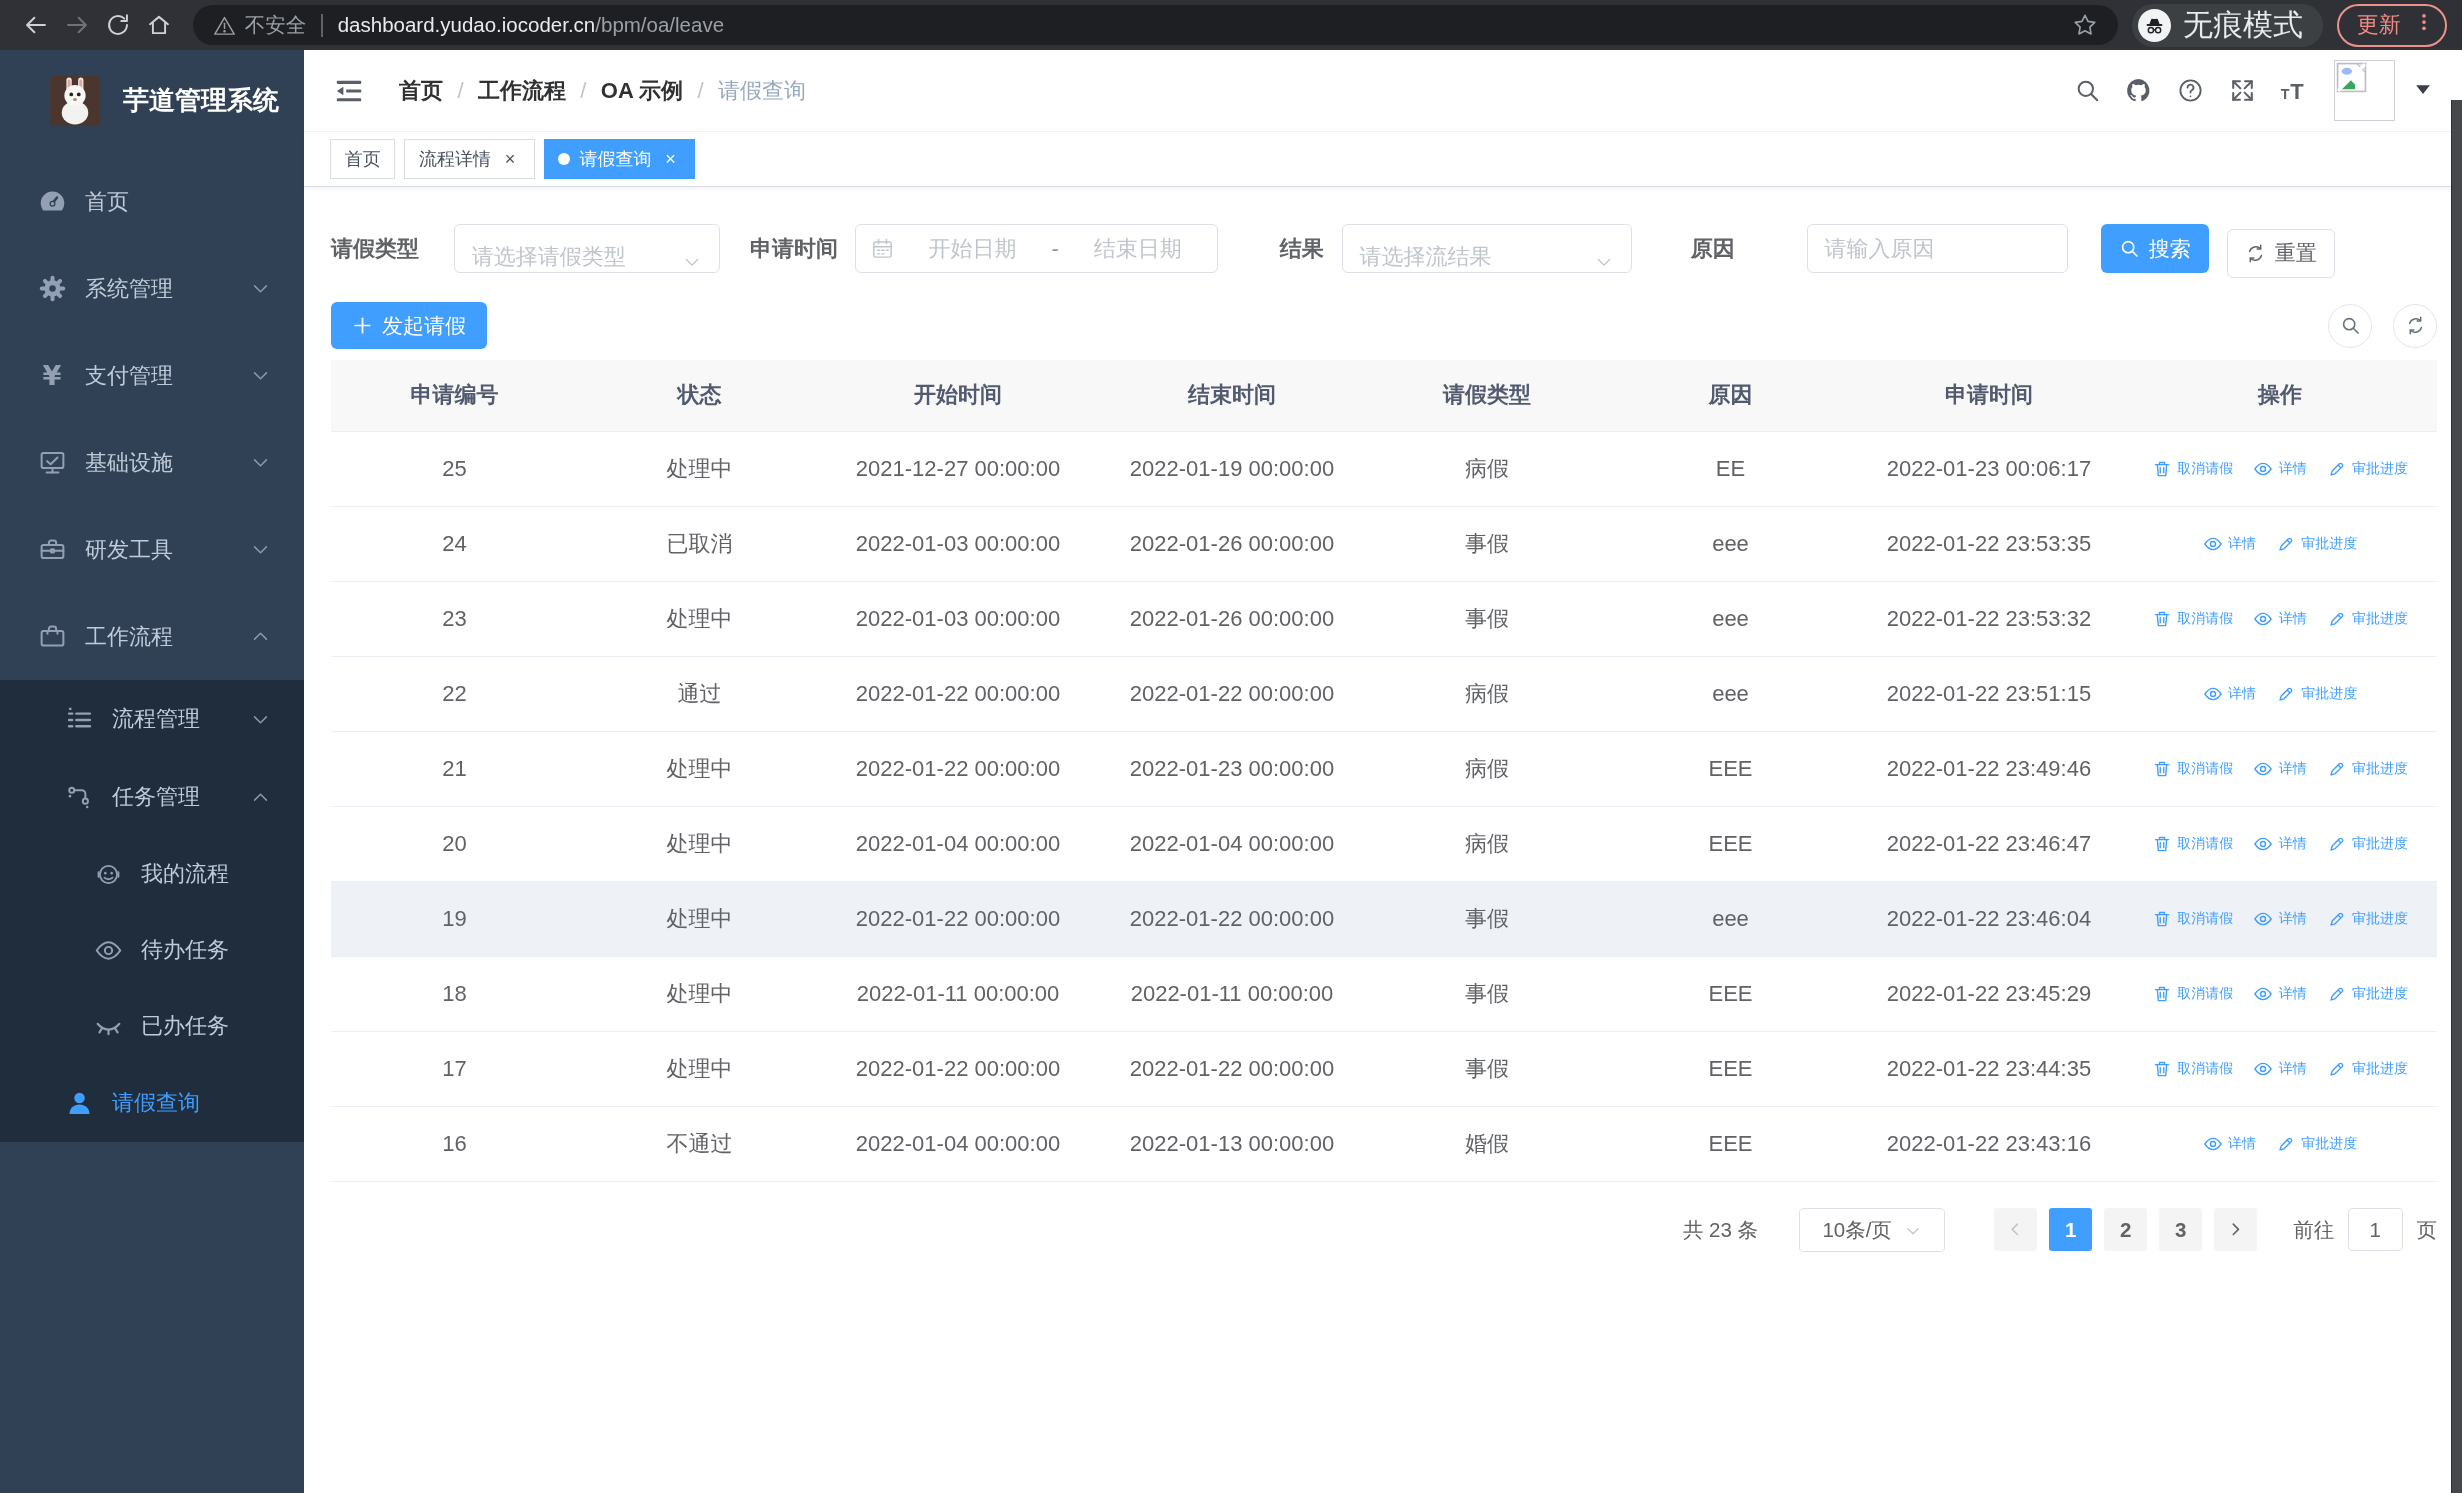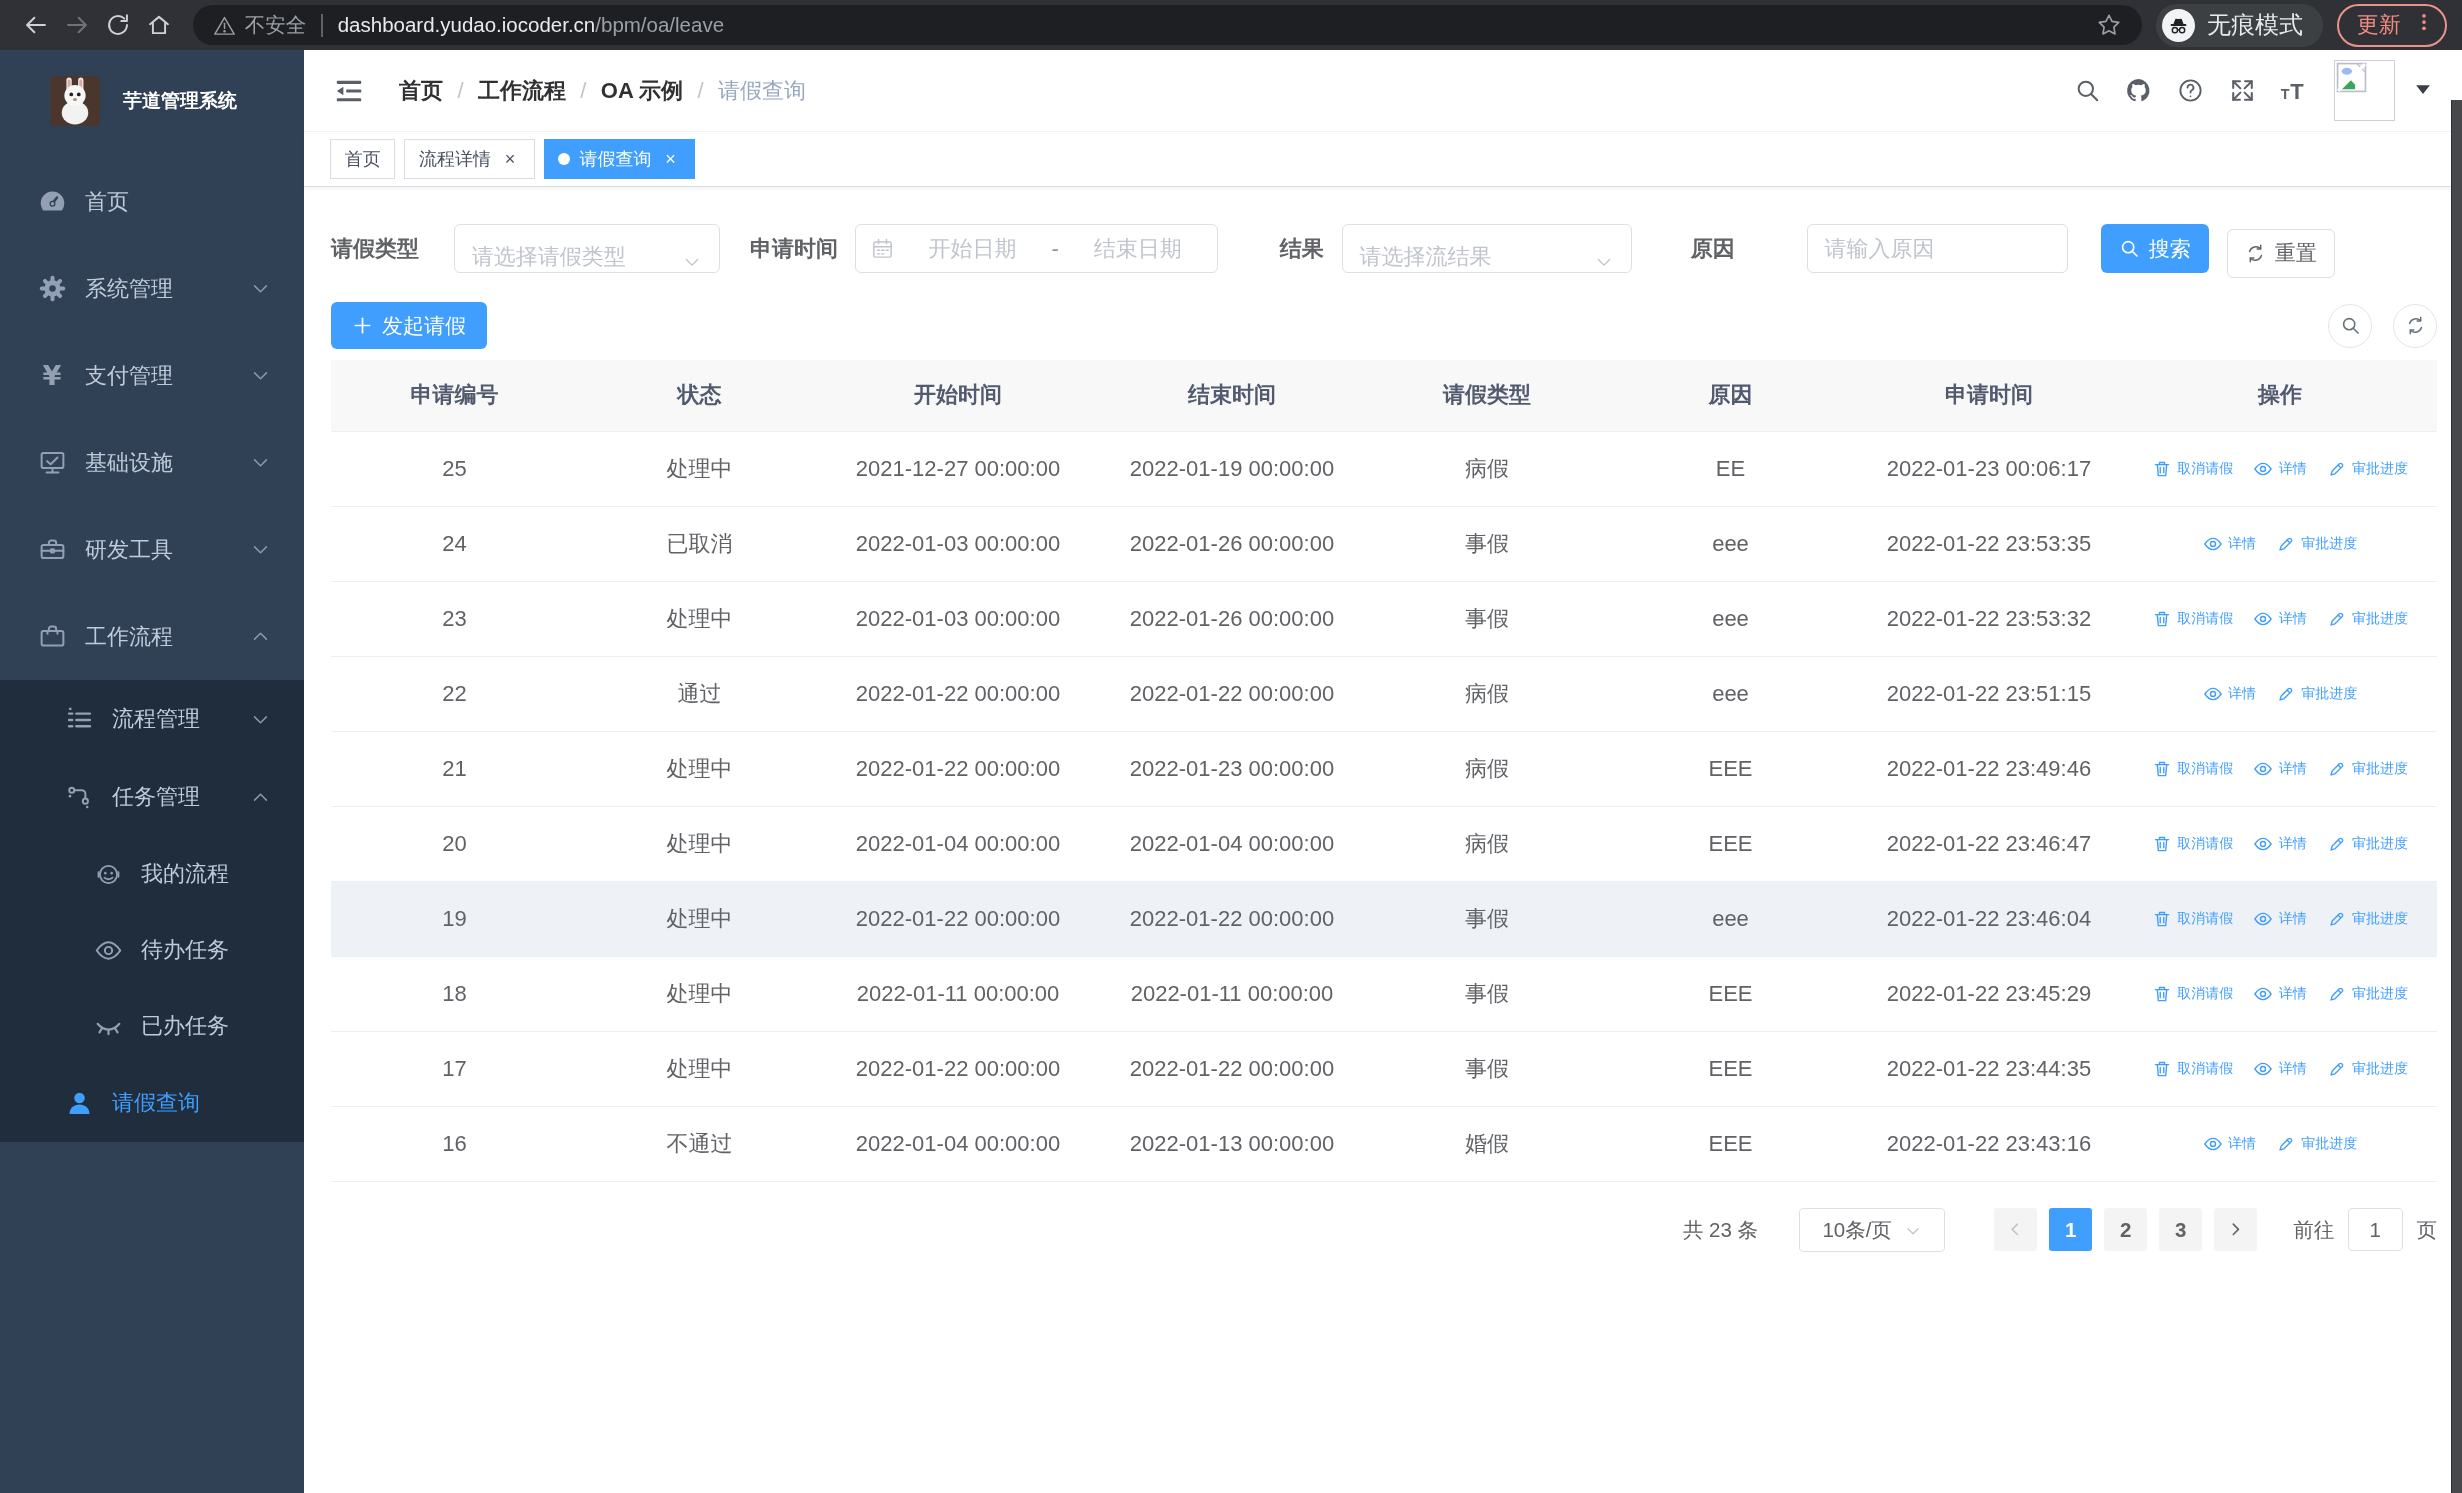--- a/index.html
+++ b/index.html
@@ -10,36 +10,36 @@
   .nav-icn{width:41px;height:41px;display:flex;align-items:center;justify-content:center;color:#cfd1d4;flex-shrink:0;}
   .nav-icn svg{width:26px;height:26px;}
   .nav-icn.dim{color:#6f7379;}
   .url-pill{flex:1;height:40px;background:#1e1f23;border-radius:20px;margin:0 13.7px;display:flex;align-items:center;padding:0 20px;font-size:20.5px;color:#9aa0a6;min-width:0;}
   .url-pill .icn{width:23px;height:23px;margin-right:9px;color:#9aa0a6;}
   .url-divider{width:1.5px;height:23px;background:#5f6368;margin:0 15px;}
   .url-host{color:#e8eaed;white-space:nowrap;}
   .url-path{color:#9aa0a6;white-space:nowrap;}
   .url-spacer{flex:1;}
   .star{width:26px;height:26px;color:#9aa0a6;}
-  .incog{height:43px;background:#3c4043;border-radius:21px;display:flex;align-items:center;gap:12px;padding:0 20px 0 6px;color:#e8eaed;font-size:24px;flex-shrink:0;}
+  .incog{height:43px;background:#3c4043;border-radius:21px;display:flex;align-items:center;gap:12px;padding:0 20px 0 6px;color:#e8eaed;font-size:30px;flex-shrink:0;}
   .incog-circle{width:33px;height:33px;border-radius:50%;background:#f1f3f4;display:flex;align-items:center;justify-content:center;}
   .incog-circle svg{width:23px;height:23px;}
   .update{height:43px;border:2.3px solid #ec928c;border-radius:23px;display:flex;align-items:center;gap:13.7px;padding:0 10.6px 0 18px;color:#f28b82;font-size:22px;margin-left:13.7px;flex-shrink:0;}
   .update .icn{width:20px;height:26px;color:#f28b82;}
 
   
   .app{display:flex;height:1443px;position:relative;}
   .scroll-strip{position:absolute;right:0;top:50px;width:10.6px;height:1443px;background:#47484b;z-index:60;border-left:1.5px solid #2c2d30;}
 
   
   .sidebar{width:304px;background:#304156;flex-shrink:0;color:#bfcbd9;overflow:hidden;}
   .logo-row{height:85px;display:flex;align-items:center;padding:16.7px 0 0 50px;gap:23px;}
   .logo-img{width:50px;height:50px;border-radius:4.6px;overflow:hidden;flex-shrink:0;}
   .logo-img svg{width:100%;height:100%;display:block;}
-  .logo-title{color:#fff;font-size:19px;font-weight:700;white-space:nowrap;}
+  .logo-title{color:#fff;font-size:26px;font-weight:700;white-space:nowrap;}
   .menu{margin-top:23px;}
   .menu-item{height:87px;display:flex;align-items:center;padding-left:37px;position:relative;font-size:22px;color:#bfcbd9;cursor:pointer;}
   .menu-item .micn{width:30px;height:30px;margin-right:18px;color:#93a0b3;flex-shrink:0;display:flex;align-items:center;justify-content:center;}
   .menu-item .micn svg{width:29px;height:29px;}
   .menu-item .chev{position:absolute;right:33px;width:21px;height:21px;color:#8d98a8;}
   .menu-item .chev svg{width:21px;height:21px;}
   .submenu{background:#1f2d3d;}
   .menu-item.l2{height:78px;padding-left:64px;}
   .menu-item.l3{height:76px;padding-left:93px;}
   .menu-item.active{color:#409EFF;}

